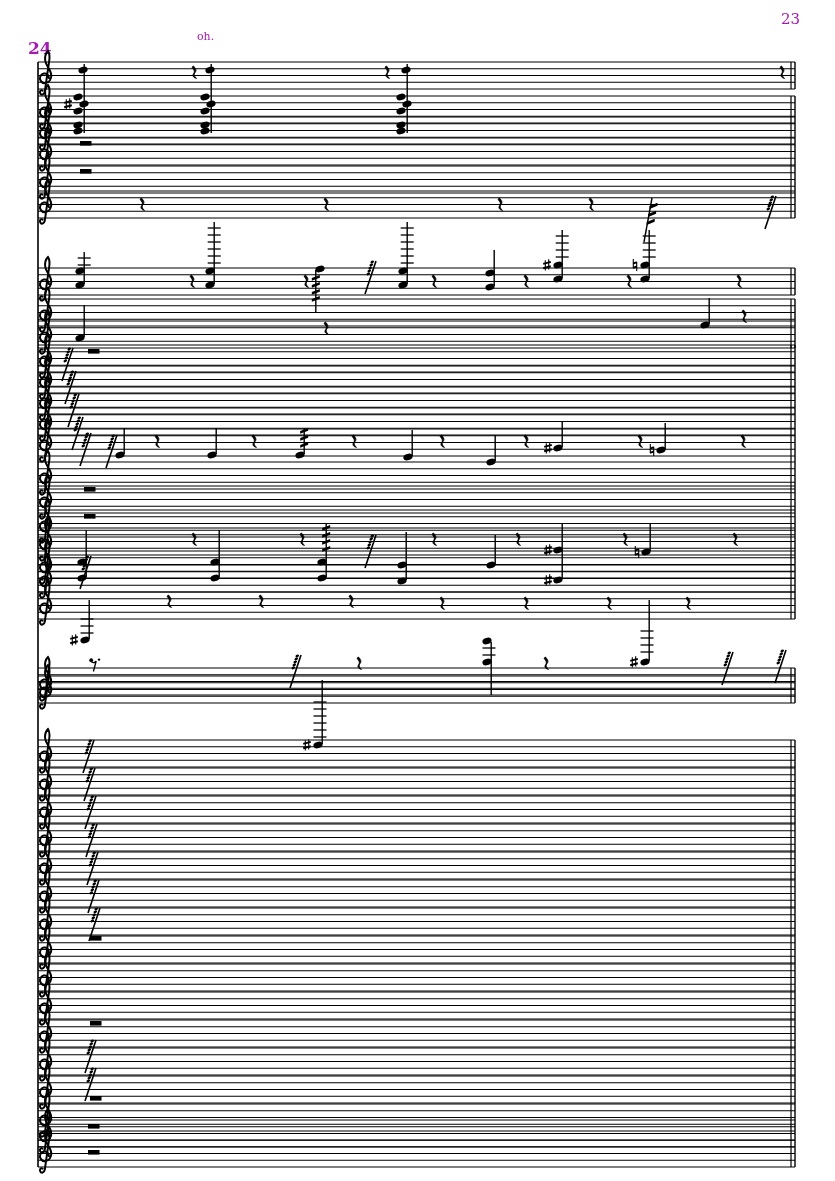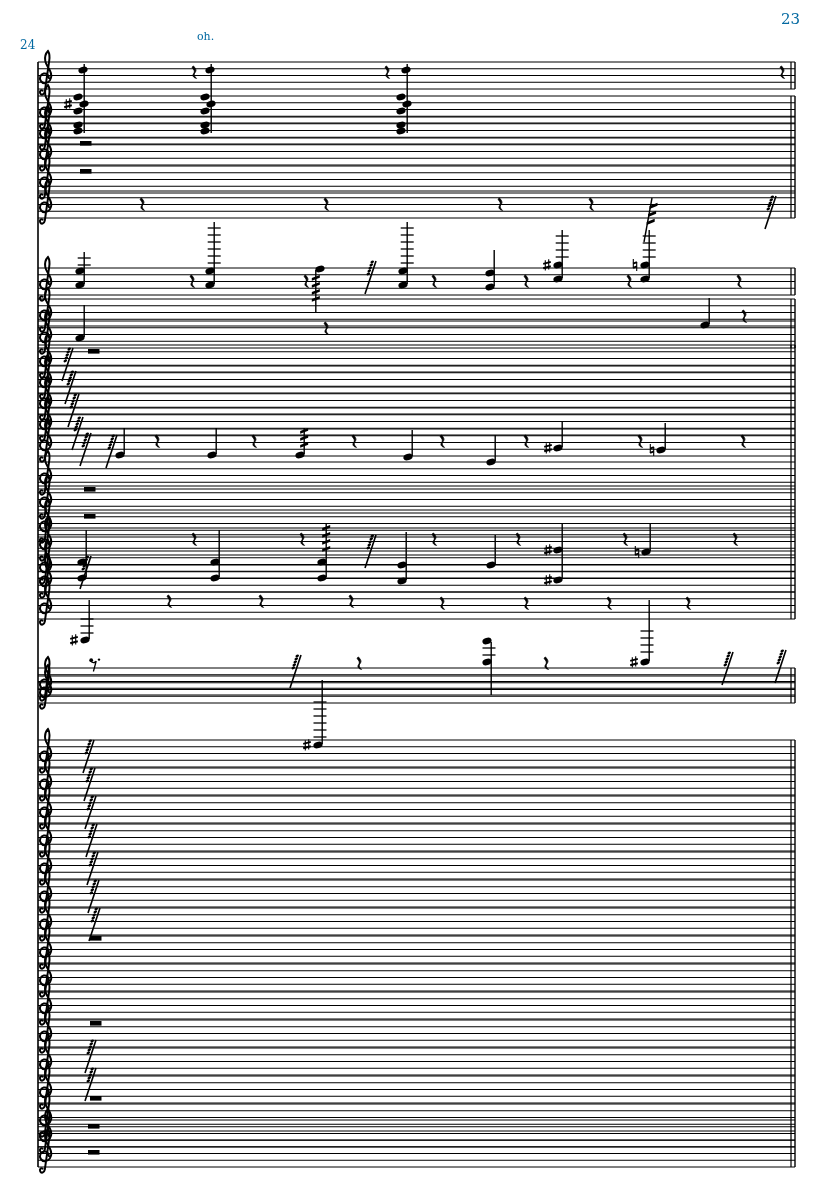--- a/index.html
+++ b/index.html
@@ -1,20 +1,20 @@
 <!DOCTYPE html>
 <html><head>
 <meta charset="utf-8">
 <style>
   html,body{margin:0;padding:0;background:#e8e8e8;}
   #page{position:relative;width:835px;height:1181px;background:#ffffff;overflow:hidden;
-        font-family:"DejaVu Serif", serif;color:#0369a1;}
+        font-family:"DejaVu Serif", serif;color:#a21caf;}
   .txt{position:absolute;white-space:nowrap;}
   #page-number{top:10px;left:781px;font-size:15px;}
-  #measure-number{top:38px;left:20px;font-size:12px;}
+  #measure-number{top:38px;left:28px;font-size:17px;font-weight:bold;}
   #lyric{top:30px;left:197px;font-size:11px;}
   svg{position:absolute;top:0;left:0;}
 </style>
 </head>
 <body>
 
 <div id="page">
   <div class="txt" id="page-number">23</div>
   <div class="txt" id="measure-number">24</div>
   <div class="txt" id="lyric">oh.</div>

